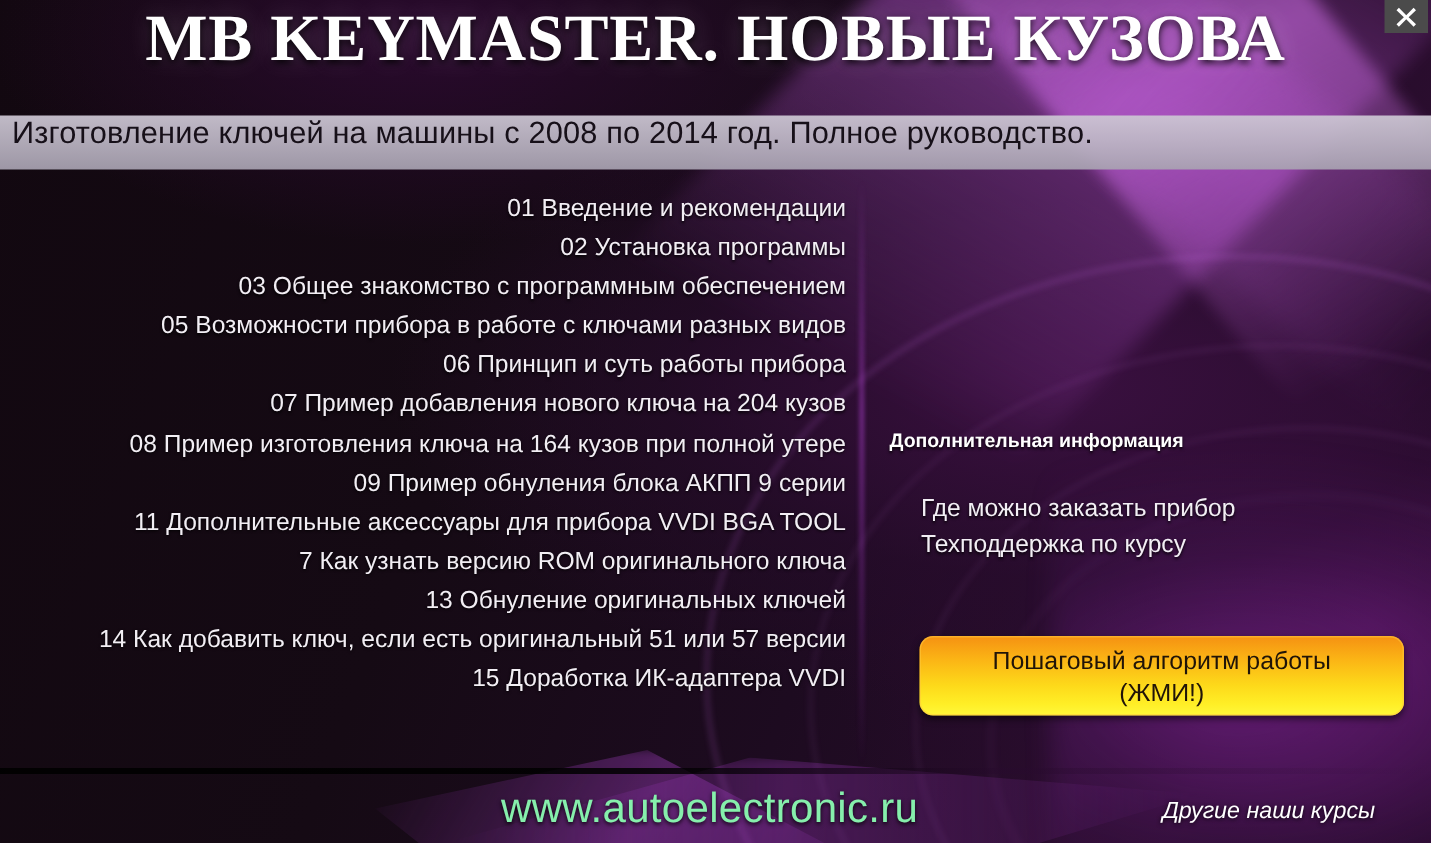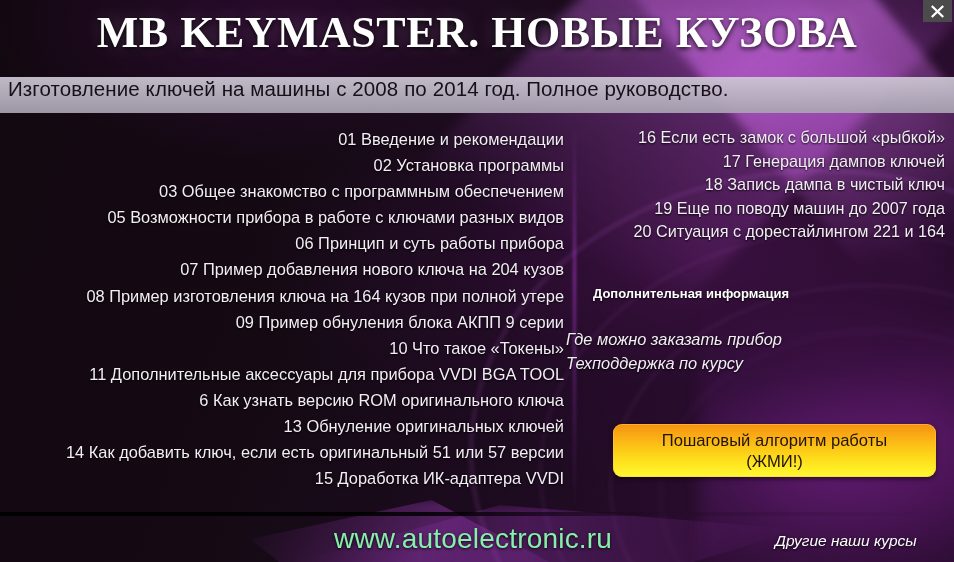--- a/index.html
+++ b/index.html
@@ -104,21 +104,21 @@
   .hline {
     position: absolute;
     left: 0; top: 512px; width: 954px; height: 4px;
     background: linear-gradient(90deg, rgba(0,0,0,0.92) 0%, rgba(0,0,0,0.85) 45%, rgba(40,10,46,0.4) 70%, rgba(0,0,0,0.0) 100%);
   }
 
   
   .title-band {
     position: absolute;
     left: 0; top: 0; width: 954px; height: 55px;
-    display: flex; align-items: flex-end; justify-content: center;
+    display: flex; align-items: flex-start; justify-content: center;
   }
   .main-title {
     font-family: "Liberation Serif", "DejaVu Serif", serif;
     font-weight: bold;
     font-size: 44px;
     line-height: 1;
     color: #ffffff;
     letter-spacing: 0.5px;
     text-shadow: 0 2px 5px rgba(0,0,0,0.85), 0 0 18px rgba(255,255,255,0.18);
     white-space: nowrap;
@@ -178,21 +178,21 @@
     position: absolute;
     left: 593px; top: 286px;
     color: #ffffff;
     font-size: 13px;
     font-weight: bold;
     white-space: nowrap;
     text-shadow: 0 1px 2px rgba(0,0,0,0.9);
   }
   .extra-list {
     position: absolute;
-    left: 566px; top: 328px; font-style: italic;
+    left: 614px; top: 328px;
   }
   .extra-item {
     color: #f2eef4;
     font-size: 16.4px;
     line-height: 23.5px;
     white-space: nowrap;
     text-shadow: 0 1px 2px rgba(0,0,0,0.9);
   }
 
   
@@ -272,35 +272,27 @@
 
   <div class="col-left">
     <div class="toc-item">01 Введение и рекомендации</div>
     <div class="toc-item">02 Установка программы</div>
     <div class="toc-item">03 Общее знакомство с программным обеспечением</div>
     <div class="toc-item">05 Возможности прибора в работе с ключами разных видов</div>
     <div class="toc-item">06 Принцип и суть работы прибора</div>
     <div class="toc-item">07 Пример добавления нового ключа на 204 кузов</div>
     <div class="toc-item">08 Пример изготовления ключа на 164 кузов при полной утере</div>
     <div class="toc-item">09 Пример обнуления блока АКПП 9 серии</div>
-    <div class="toc-item">10 Что такое «Токены»</div>
     <div class="toc-item">11 Дополнительные аксессуары для прибора VVDI BGA TOOL</div>
-    <div class="toc-item">6 Как узнать версию ROM оригинального ключа</div>
+    <div class="toc-item">7 Как узнать версию ROM оригинального ключа</div>
     <div class="toc-item">13 Обнуление оригинальных ключей</div>
     <div class="toc-item">14 Как добавить ключ, если есть оригинальный 51 или 57 версии</div>
     <div class="toc-item">15 Доработка ИК-адаптера VVDI</div>
   </div>
 
-  <div class="col-right">
-    <div class="toc-item">16 Если есть замок с большой «рыбкой»</div>
-    <div class="toc-item">17 Генерация дампов ключей</div>
-    <div class="toc-item">18 Запись дампа в чистый ключ</div>
-    <div class="toc-item">19 Еще по поводу машин до 2007 года</div>
-    <div class="toc-item">20 Ситуация с дорестайлингом 221 и 164</div>
-  </div>
 
   <div class="extra-heading">Дополнительная информация</div>
   <div class="extra-list">
     <div class="extra-item">Где можно заказать прибор</div>
     <div class="extra-item">Техподдержка по курсу</div>
   </div>
 
   <div class="cta-button">
     <span class="cta-line">Пошаговый алгоритм работы</span>
     <span class="cta-line">(ЖМИ!)</span>

